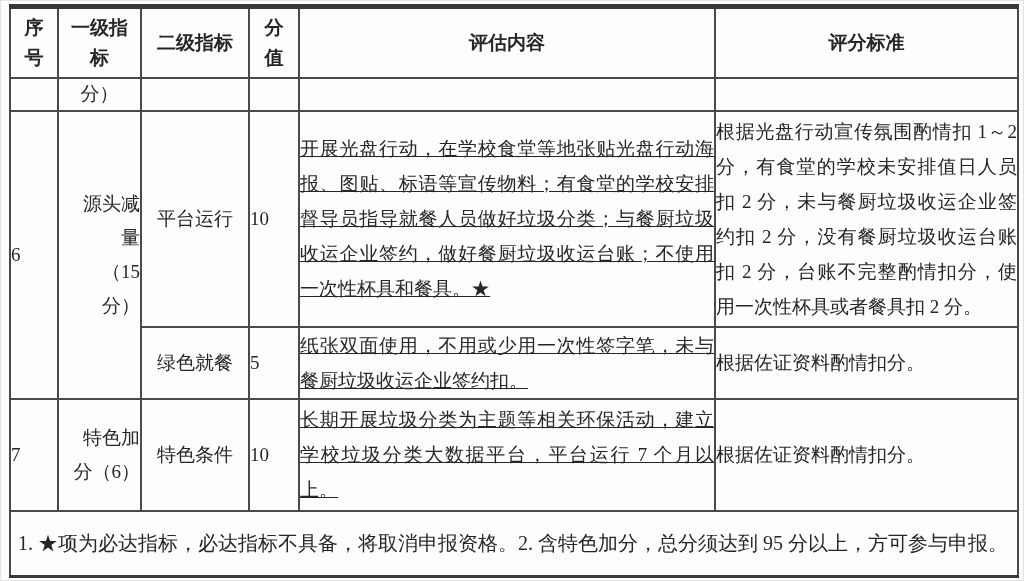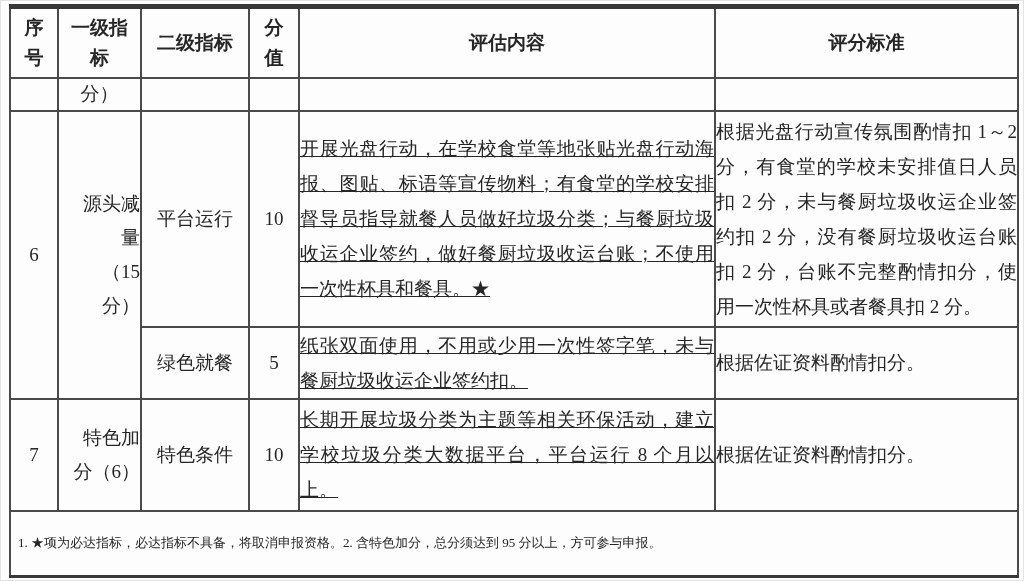--- a/index.html
+++ b/index.html
@@ -47,31 +47,31 @@
     text-align: justify;
     padding: 0 10px;
     line-height: 35px;
     text-decoration: underline;
   }
   .criteria {
     text-align: justify;
     padding: 0 8px;
     line-height: 35px;
   }
-  .num { font-size: 19px; text-align: center; }
+  .num { font-size: 19px; text-align: left; }
   .r-header  { height: 71px; }
   .r-partial { height: 33px; }
   .r-6a      { height: 216px; }
   .r-6b      { height: 70px; }
   .r-7       { height: 112px; }
   .r-note    { height: 66px; }
   td.note {
     text-align: left;
     padding: 0 6px 0 7px;
-    font-size: 13px;
+    font-size: 20px;
     line-height: 30px;
   }
 </style>
 </head>
 <body>
 
 <div class="page">
   <table class="eval-table">
     <colgroup>
       <col style="width:48px">
@@ -119,21 +119,21 @@
         <td class="num">5</td>
         <td class="content">纸张双面使用，不用或少用一次性签字笔，未与餐厨垃圾收运企业签约扣。</td>
         <td class="criteria">根据佐证资料酌情扣分。</td>
       </tr>
       <tr class="r-7">
         <td class="num">7</td>
         <td class="lvl1 pre">特色加
 分（6）</td>
         <td class="center">特色条件</td>
         <td class="num">10</td>
-        <td class="content">长期开展垃圾分类为主题等相关环保活动，建立学校垃圾分类大数据平台，平台运行 8 个月以上。</td>
+        <td class="content">长期开展垃圾分类为主题等相关环保活动，建立学校垃圾分类大数据平台，平台运行 7 个月以上。</td>
         <td class="criteria">根据佐证资料酌情扣分。</td>
       </tr>
       <tr class="r-note">
         <td class="note" colspan="6">1. ★项为必达指标，必达指标不具备，将取消申报资格。2. 含特色加分，总分须达到 95 分以上，方可参与申报。</td>
       </tr>
     </tbody>
   </table>
 </div>
 
 </body></html>

